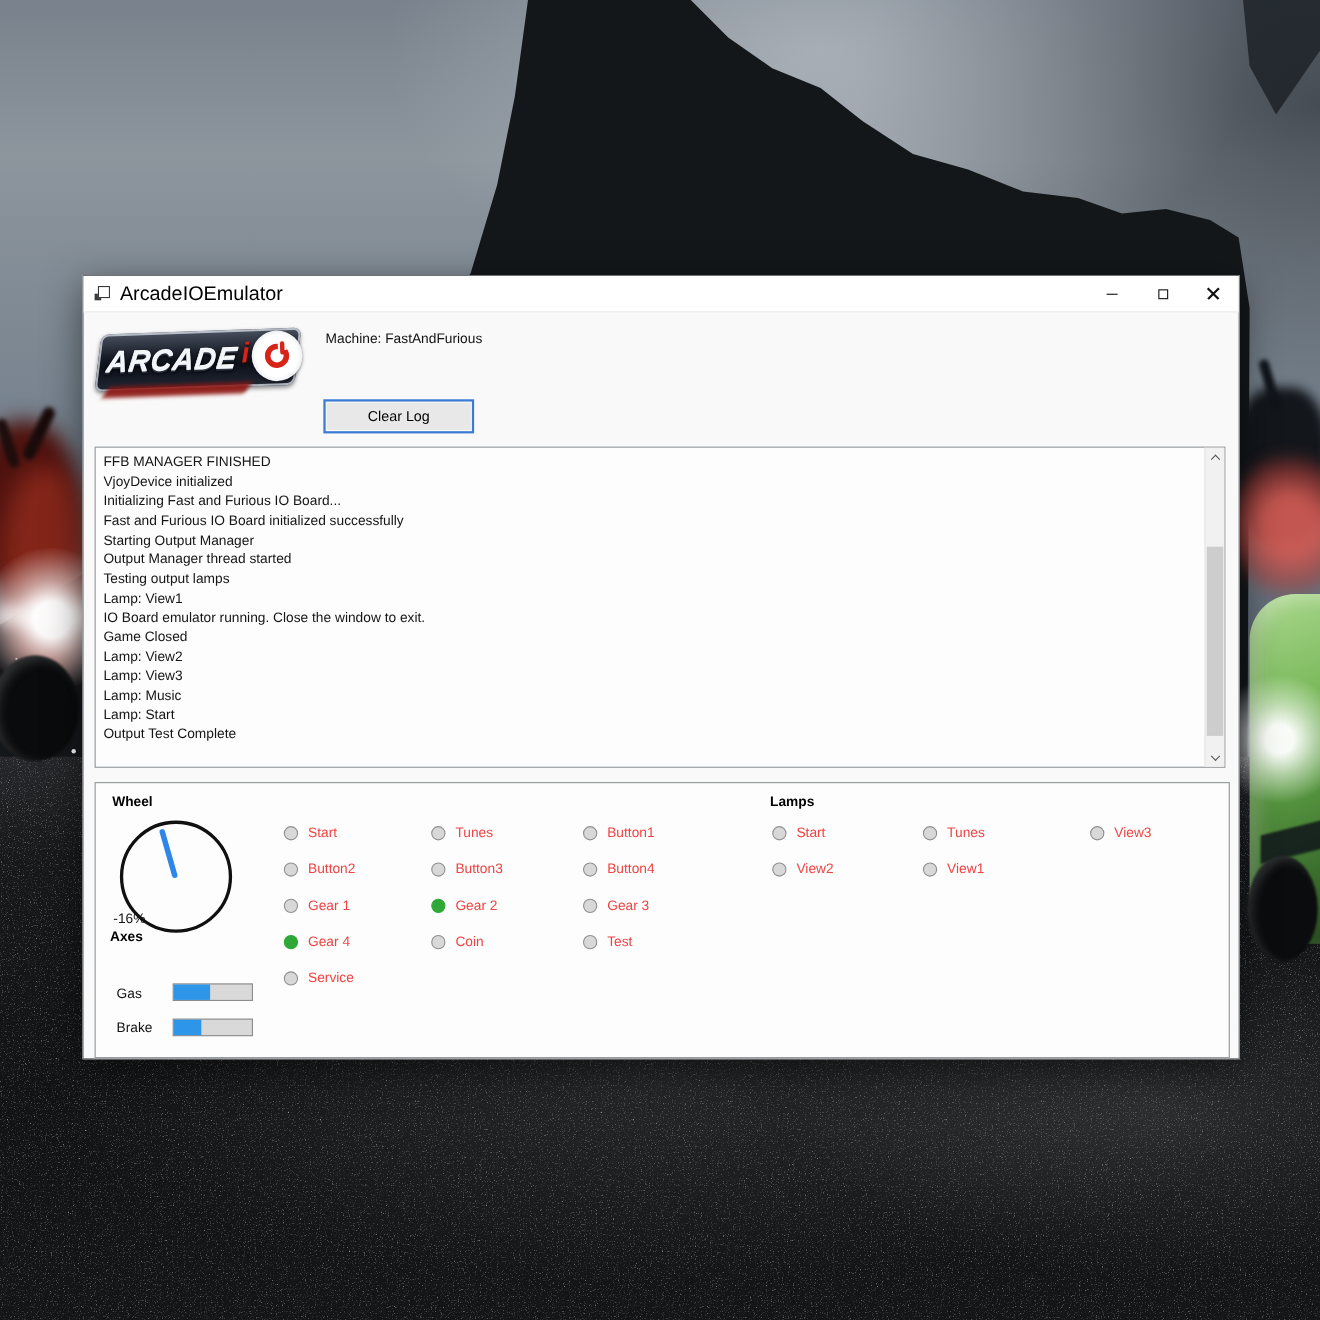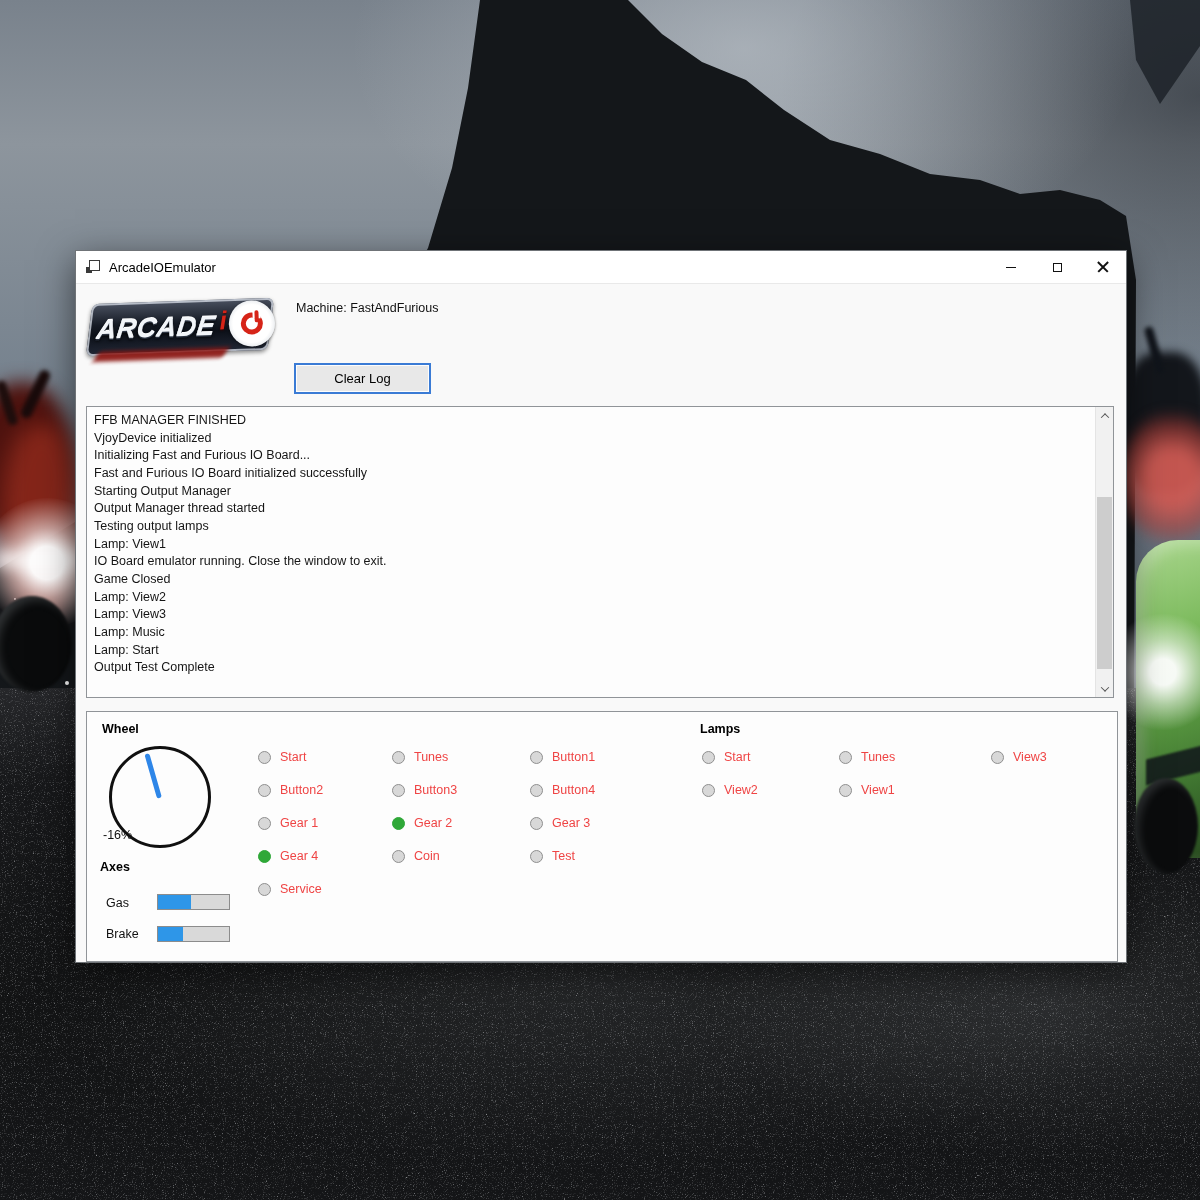--- a/index.html
+++ b/index.html
@@ -50,21 +50,21 @@
     box-shadow:inset 5px 4px 9px rgba(130,135,140,.3);filter:blur(1px);}
 
   
   .app-window{position:absolute;left:75px;top:250px;width:1052px;height:713px;background:#f9f9f9;
     border:1px solid #6f7377;box-shadow:0 10px 34px rgba(0,0,0,.55);box-sizing:border-box;font-size:12.5px;color:#111;}
   .titlebar{position:absolute;left:0;top:0;right:0;height:32px;background:#fff;border-bottom:1px solid #e9e9e9;
     display:flex;align-items:center;}
   .app-icon{position:relative;width:14px;height:14px;margin:0 9px 0 10px;}
   .app-icon .sq-big{position:absolute;right:0;top:0;width:9px;height:9px;border:1.5px solid #3a3a3a;background:#fff;}
   .app-icon .sq-small{position:absolute;left:0;bottom:1px;width:6px;height:6px;background:#3a3a3a;}
-  .title-text{font-size:13px;color:#000;}
+  .title-text{font-size:18px;color:#000;}
   .win-buttons{margin-left:auto;display:flex;height:100%;}
   .win-btn{width:46px;height:100%;display:flex;align-items:center;justify-content:center;position:relative;cursor:default;}
   .glyph-min{width:10px;height:0;border-top:1.4px solid #111;}
   .glyph-max{width:9px;height:9px;border:1.3px solid #111;box-sizing:border-box;}
   .glyph-close{position:relative;width:12px;height:12px;}
   .glyph-close i{position:absolute;left:-1px;top:5px;width:14px;height:1.5px;background:#111;}
   .glyph-close i:first-child{transform:rotate(45deg);}
   .glyph-close i:last-child{transform:rotate(-45deg);}
 
   
@@ -102,21 +102,21 @@
   .sb-up{top:0;} .sb-down{bottom:0;}
   .chev{width:6px;height:6px;border-top:1.6px solid #555;border-right:1.6px solid #555;box-sizing:border-box;}
   .sb-up .chev{transform:rotate(-45deg) translate(-1px,1px);}
   .sb-down .chev{transform:rotate(135deg) translate(-1px,1px);}
   .sb-thumb{position:absolute;left:1px;top:90px;width:15px;height:172px;background:#cdcdcd;}
 
   
   .panel{position:absolute;left:10px;top:460px;width:1032px;height:251px;box-sizing:border-box;
     background:#fdfdfd;border:1px solid #909498;}
   .section-label{position:absolute;font-weight:bold;font-size:12.5px;color:#000;}
-  .lbl-wheel{left:15px;top:10px;} .lbl-axes{left:13px;top:148px;} .lbl-lamps{left:613px;top:10px;}
+  .lbl-wheel{left:15px;top:10px;} .lbl-axes{left:13px;top:132px;} .lbl-lamps{left:613px;top:10px;}
 
   .wheel-circle{position:absolute;left:22px;top:34px;width:102px;height:102px;border:3px solid #101010;
     border-radius:50%;box-sizing:border-box;background:#fdfdfd;}
   .wheel-needle{position:absolute;left:45px;bottom:47px;width:5px;height:46px;background:#2e86e8;
     border-radius:3px;transform-origin:50% 100%;}
   .wheel-value{position:absolute;left:16px;top:116px;font-size:12.5px;color:#111;background:transparent;}
 
   .axis-row{position:absolute;left:19px;height:17px;display:flex;align-items:center;}
   .axis-gas{top:181px;align-items:flex-end;} .axis-brake{top:213px;}
   .axis-name{width:51px;font-size:12.5px;}

